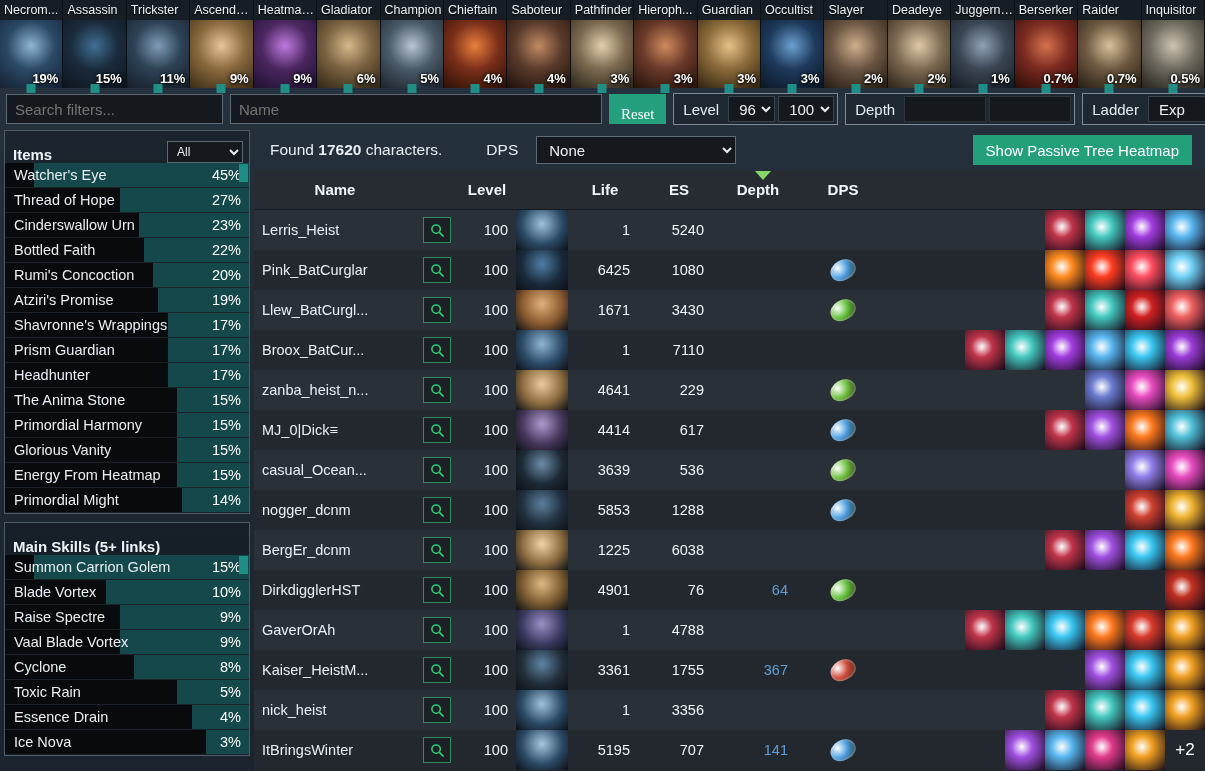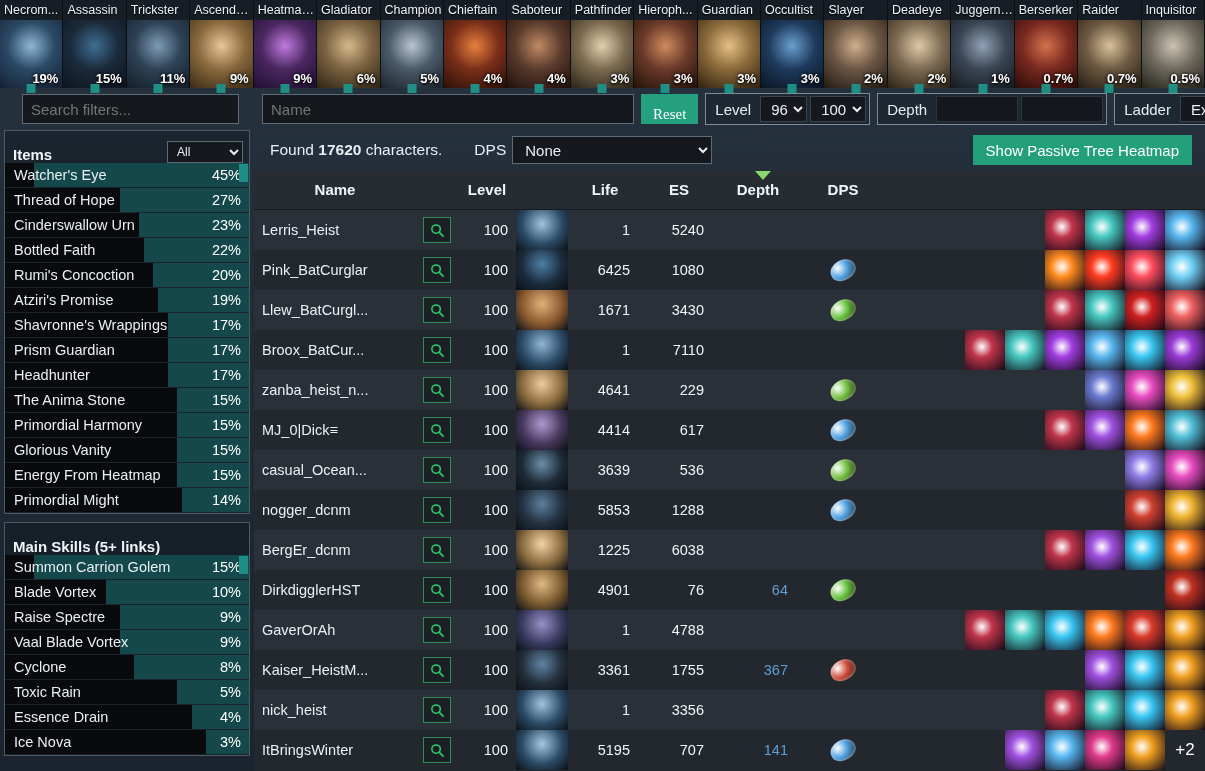--- a/index.html
+++ b/index.html
@@ -26,21 +26,21 @@
   .class-portrait .pg { position: absolute; inset: 0; }
   .class-pct { position: absolute; right: 4px; bottom: 2px; font-size: 13px;
     font-weight: bold; color: #fff; text-shadow: 0 1px 3px #000, 0 0 4px #000; }
   .class-tick { position: absolute; bottom: -5px; left: 50%;
     transform: translateX(-50%); width: 9px; height: 9px; background: #1f8f86; }
 
   
   #toolbar { position: absolute; top: 88px; left: 0; width: 1205px; height: 42px;
     display: flex; align-items: center; gap: 7px; padding: 0 6px; }
   .tb-input { height: 30px; background: #15191d; border: 1px solid #5d6b78;
-    color: #cdd7df; font-size: 15px; padding: 0 8px; line-height: 28px; margin-left: 16px; }
+    color: #cdd7df; font-size: 15px; padding: 0 8px; line-height: 28px; }
   #search-filters { width: 247px; }
   #name-input { flex: 0 0 372px; }
   #reset-btn { height: 30px; background: #25a07f; color: #fff; border: none;
     font-size: 15px; padding: 12px 12px; cursor: pointer; font-family: Liberation Serif, serif; }
   .group-box { height: 32px; border: 1px solid #7d8b98; display: flex;
     align-items: center; background: rgba(10,14,18,.25); }
   .grp-label { font-size: 15px; color: #e4ecf2; padding: 0 9px; }
   .mini-select { height: 26px; background: #15191d; border: 1px solid #3a444e;
     color: #e8eef2; font-size: 15px; font-family: inherit; padding: 0 2px 0 6px;
     margin-right: 3px; }
@@ -73,21 +73,21 @@
     background: #090a0c; }
   .stat-label { position: relative; z-index: 2; font-size: 14.5px;
     color: #e9eff4; padding-left: 9px; white-space: nowrap; }
   .stat-pct { position: relative; z-index: 2; margin-left: auto;
     font-size: 14.5px; color: #ffffff; padding-right: 8px; }
   .sb-thumb { position: absolute; top: 1px; right: 1px; width: 9px; height: 18px;
     background: #1d8e86; z-index: 3; }
 
   
   #table-wrap { flex: 1; display: flex; flex-direction: column; }
-  #found-bar { height: 40px; display: flex; align-items: center; gap: 6px;
+  #found-bar { height: 40px; display: flex; align-items: center; gap: 18px;
     padding-left: 16px; }
   #found-text { font-size: 15.5px; color: #e7eef4; }
   #found-text b { font-weight: bold; }
   #dps-label { font-size: 15.5px; color: #e7eef4; margin-left: 26px; }
   #dps-select { width: 200px; height: 28px; background: #15191d;
     border: 1px solid #5d6b78; color: #e8eef2; font-size: 15px;
     font-family: inherit; padding-left: 8px; }
   #heatmap-btn { margin-left: auto; margin-right: 13px; height: 30px;
     background: #23a079; color: #fff; border: none; font-size: 15px;
     padding: 0 13px; cursor: pointer; font-family: inherit; }

